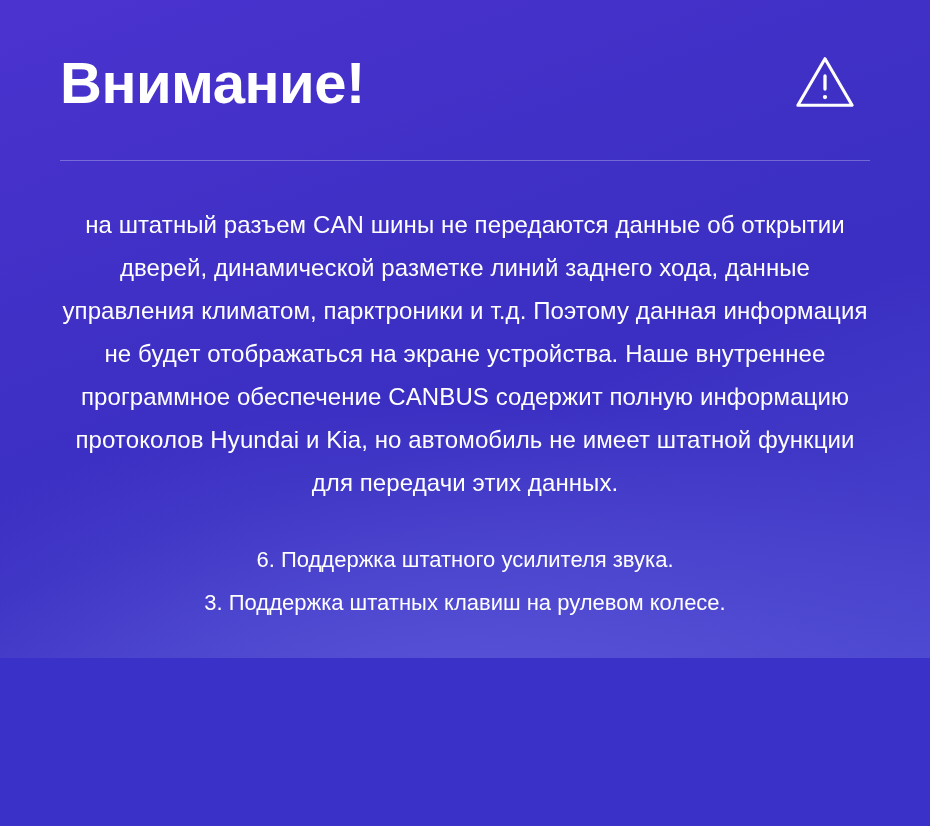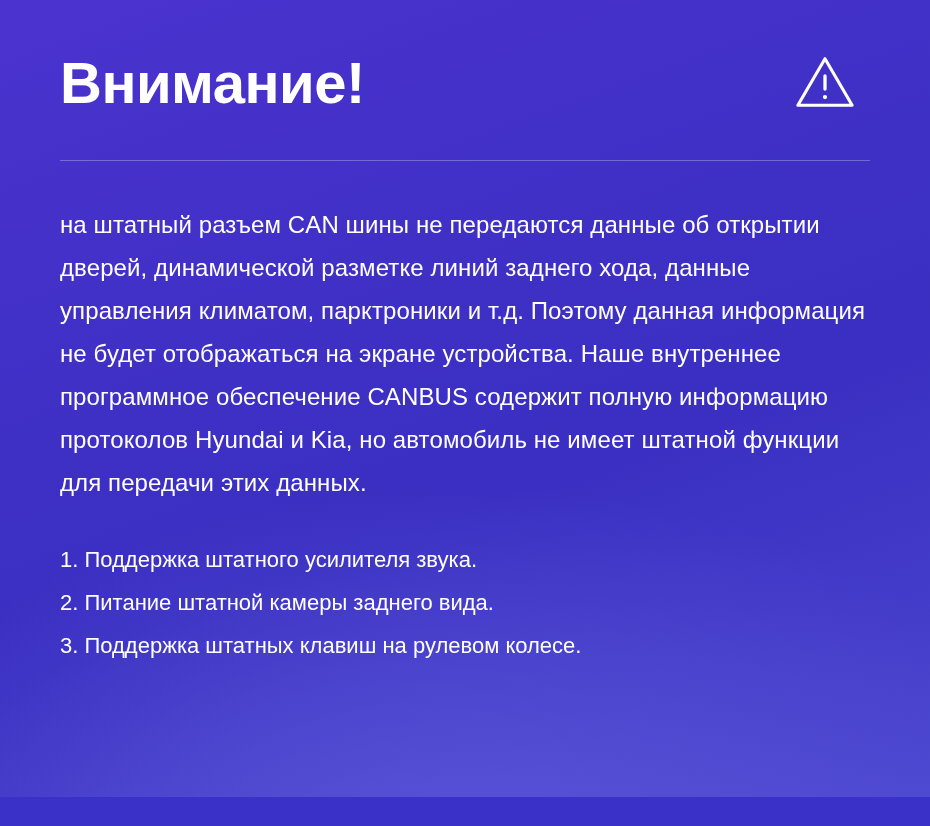--- a/index.html
+++ b/index.html
@@ -9,26 +9,27 @@
   body {
     width: 930px;
     height: 826px;
     font-family: "Liberation Sans", sans-serif;
     background: #3a31c8;
     overflow: hidden;
   }
   .page {
     position: relative;
     width: 930px;
-    height: 797px;
+    height: 658px;
     box-sizing: border-box;
     background:
       radial-gradient(ellipse 120% 90% at 50% 115%, #5b57d8 0%, rgba(91,87,216,0) 60%),
       linear-gradient(160deg, #4b33cf 0%, #4030c6 35%, #3a2fc2 60%, #4a45cf 100%);
     padding: 0 60px;
+    text-align: center;
   }
   .header {
     display: flex;
     align-items: center;
     justify-content: space-between;
     height: 160px;
   }
   .title {
     font-size: 58px;
     font-weight: 700;
@@ -96,19 +97,18 @@
   </div>
 
   <div class="divider"></div>
 
   <div class="body-text">
     <p>на штатный разъем CAN шины не передаются данные об открытии дверей, динамической разметке линий заднего хода, данные управления климатом, парктроники и т.д. Поэтому данная информация не будет отображаться на экране устройства. Наше внутреннее программное обеспечение CANBUS содержит полную информацию протоколов Hyundai и Kia, но автомобиль не имеет штатной функции для передачи этих данных.</p>
   </div>
 
   <div class="list-block">
     <ol>
-      <li>1. Поддержка штатного усилителя звука.</li>
-      <li>2. Питание штатной камеры заднего вида.</li>
+      <li>6. Поддержка штатного усилителя звука.</li>
       <li>3. Поддержка штатных клавиш на рулевом колесе.</li>
     </ol>
   </div>
 
 </div>
 
 </body></html>

